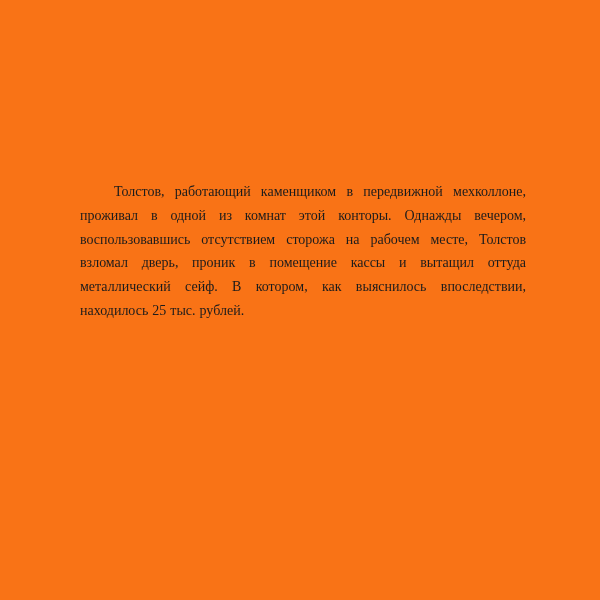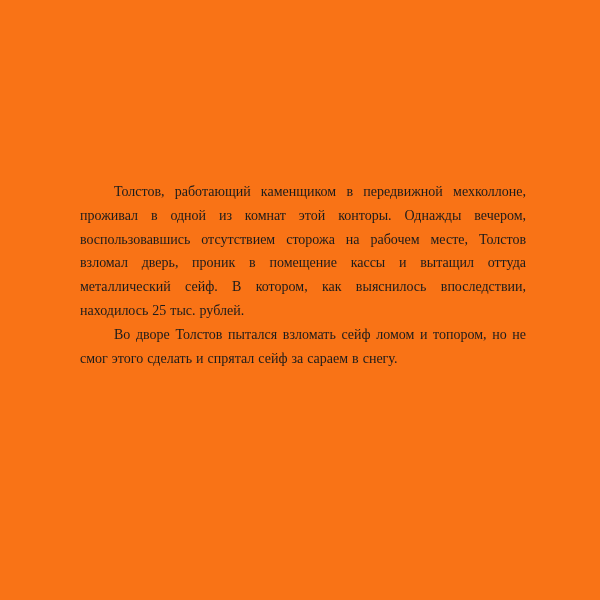--- a/index.html
+++ b/index.html
@@ -40,15 +40,14 @@
     text-indent: 34px;
     word-spacing: 0.5px;
   }
 </style>
 </head>
 <body>
 
 <div class="page">
   <div class="text-block">
     <p class="para">Толстов, работающий каменщиком в передвижной мехколлоне, проживал в одной из комнат этой конторы. Однажды вечером, воспользовавшись отсутствием сторожа на рабочем месте, Толстов взломал дверь, проник в помещение кассы и вытащил оттуда металлический сейф. В котором, как выяснилось впоследствии, находилось 25 тыс. рублей.</p>
-    <p class="para">Во дворе Толстов пытался взломать сейф ломом и топором, но не смог этого сделать и спрятал сейф за сараем в снегу.</p>
   </div>
 </div>
 
 </body></html>

